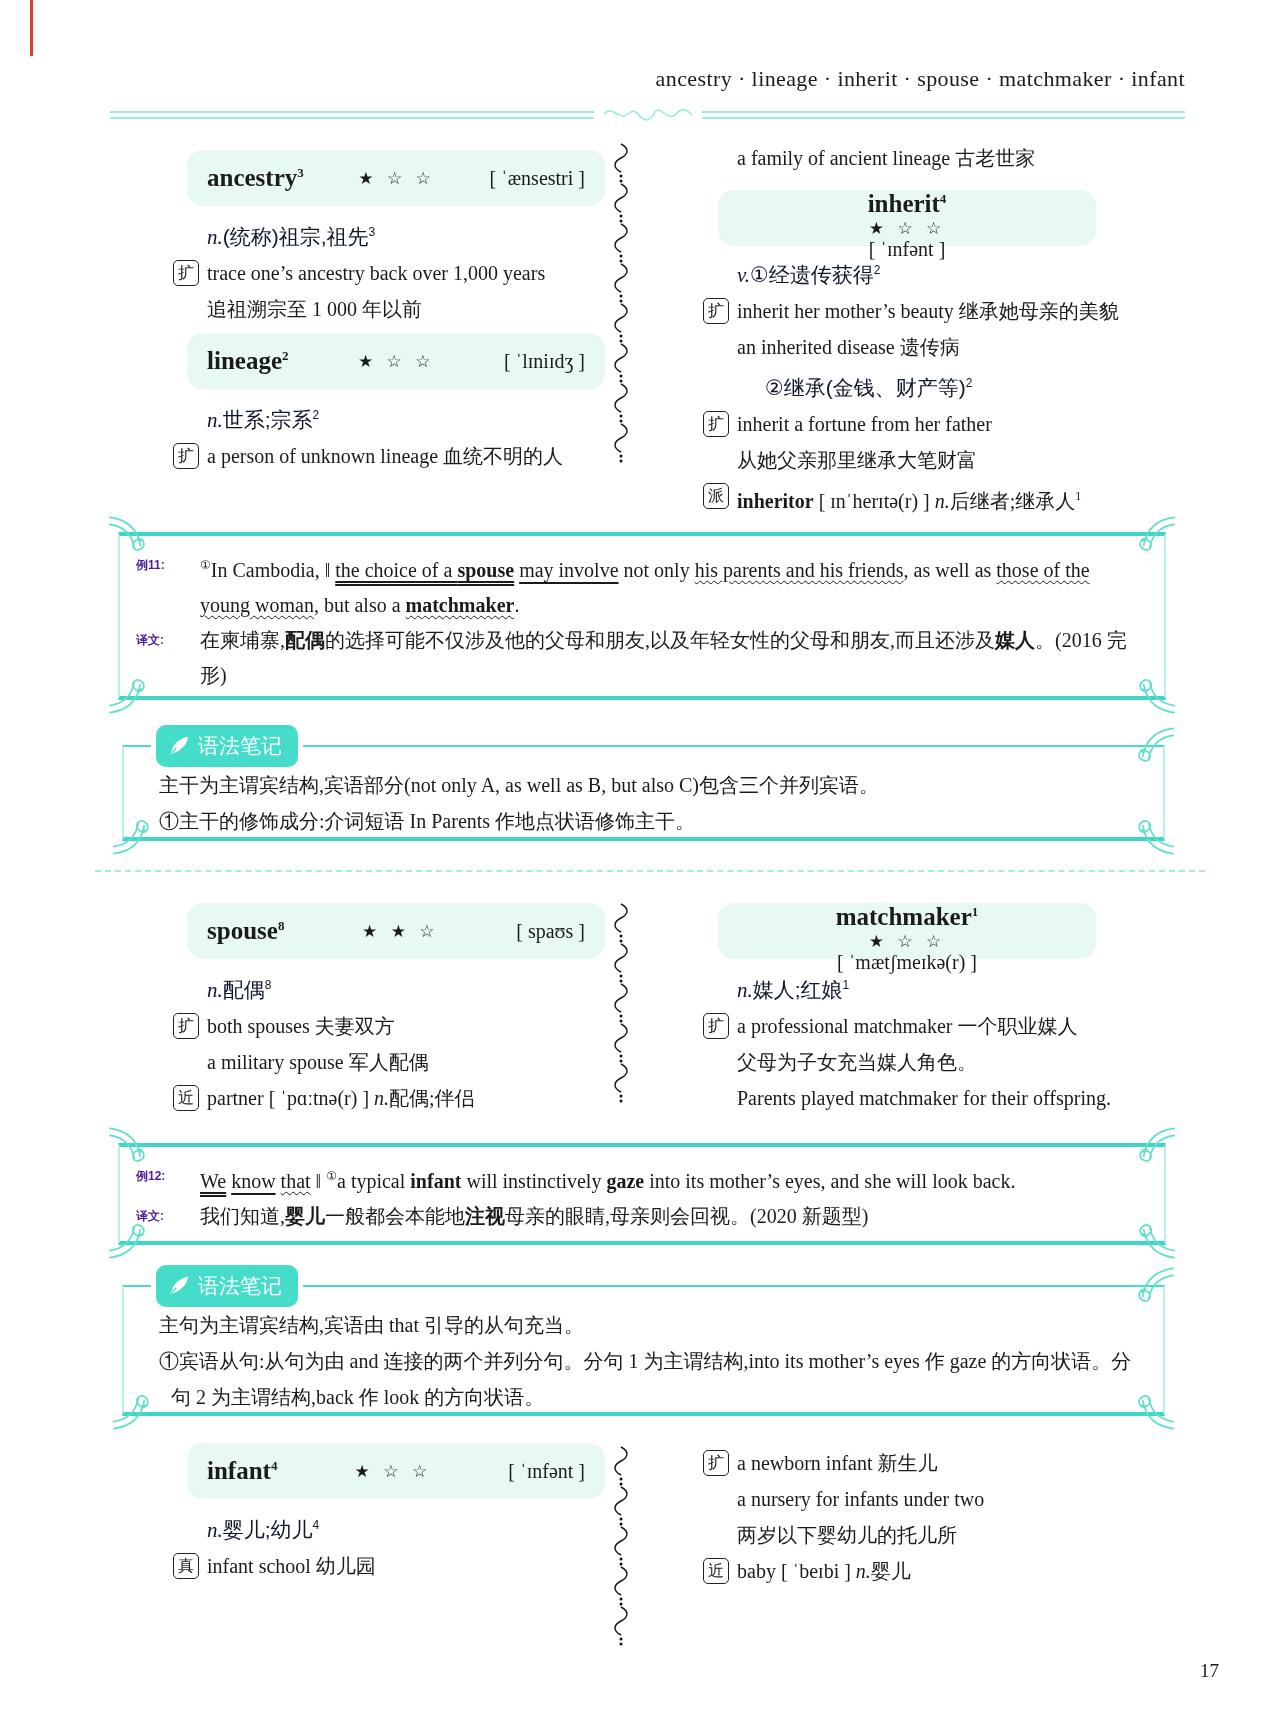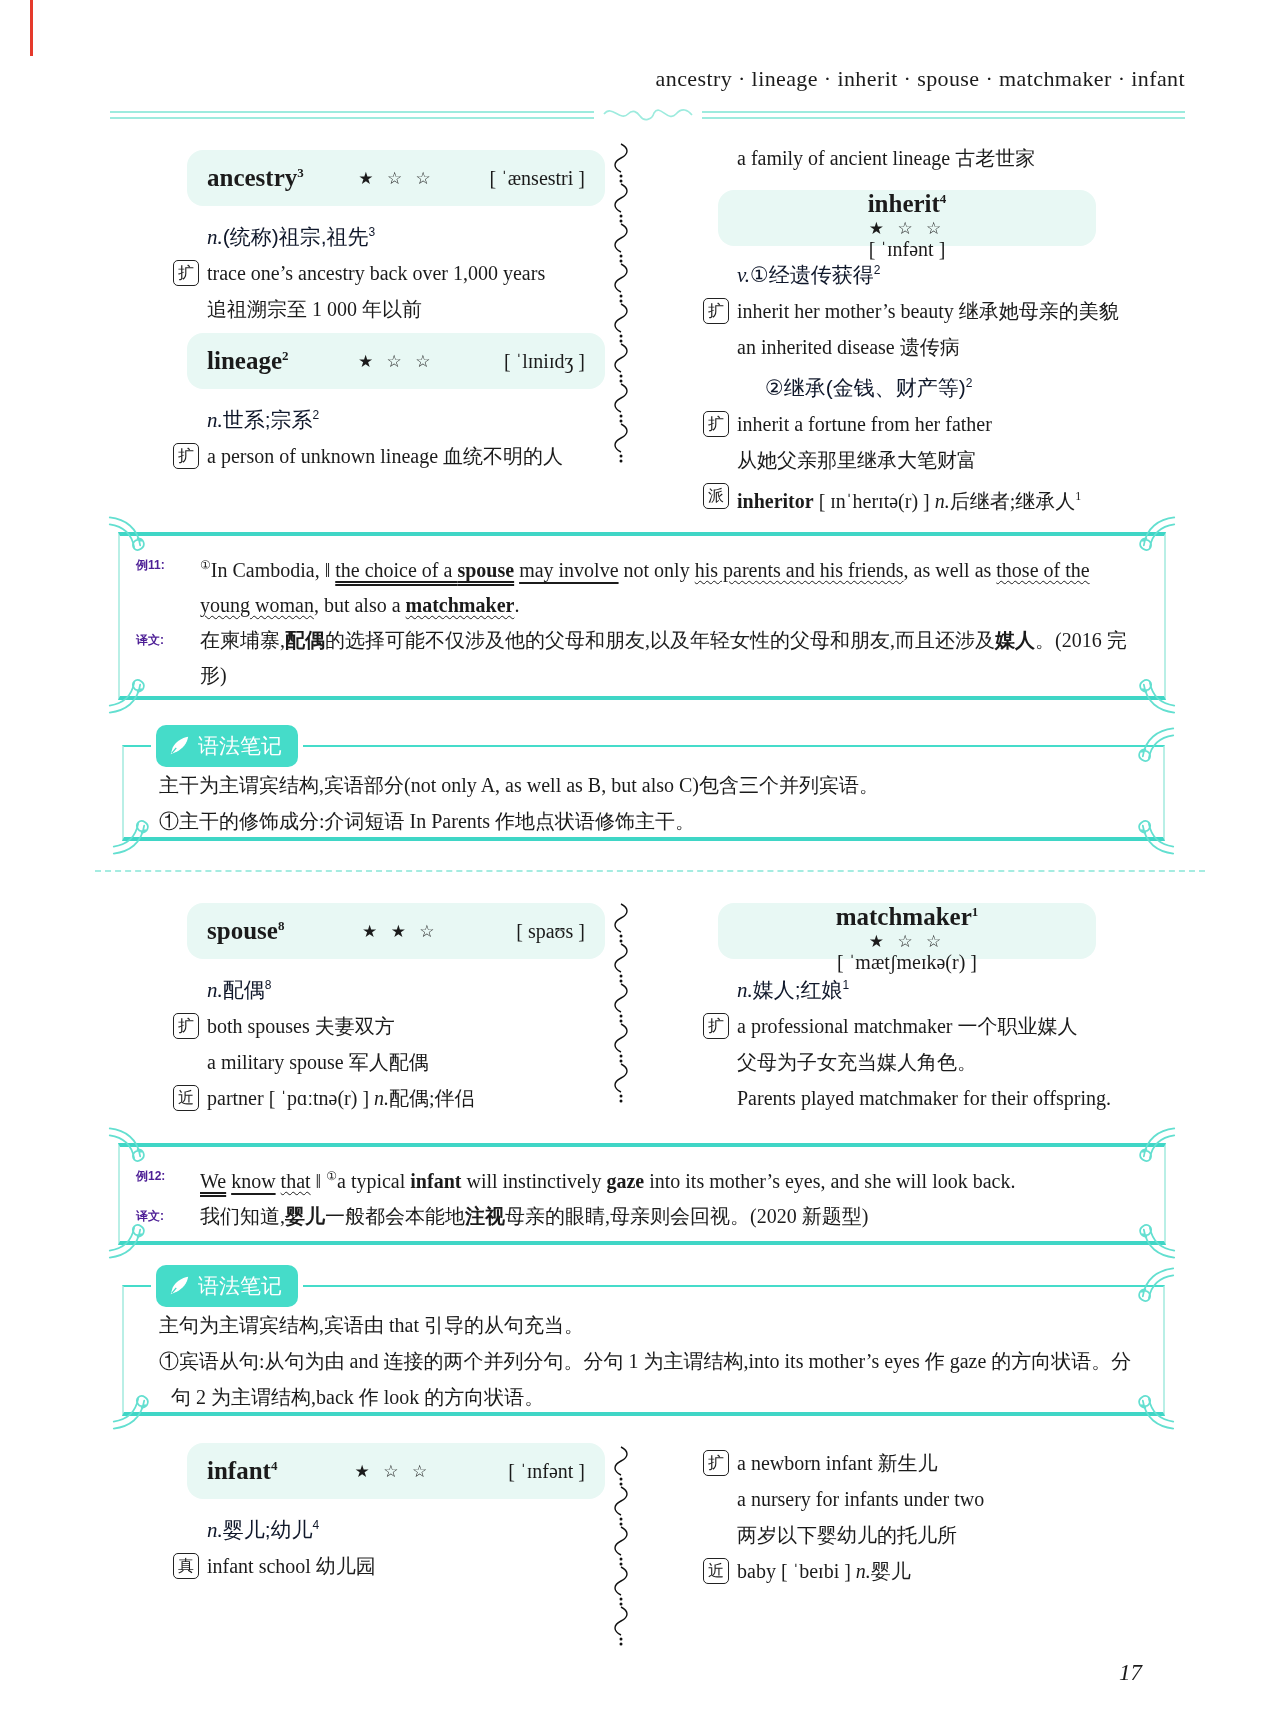--- a/index.html
+++ b/index.html
@@ -78,21 +78,21 @@
 
   
   .orn{position:absolute;width:40px;height:40px;pointer-events:none;}
   .orn.tl{left:-12px;top:-22px;transform:scaleX(-1);}
   .orn.tr{right:-12px;top:-22px;}
   .orn.bl{left:-12px;bottom:-20px;transform:scale(-1,-1);}
   .orn.br{right:-12px;bottom:-20px;transform:scaleY(-1);}
 
   .dashed-divider{position:absolute;top:870px;left:95px;width:1110px;border-top:2px dashed #a5ece1;}
 
-  .page-num{position:absolute;top:1660px;left:1119px;font-size:23px;font-style:italic;}
+  .page-num{position:absolute;top:1660px;left:1200px;font-size:19px;}
 </style>
 </head>
 <body>
 
 <svg width="0" height="0" style="position:absolute">
   <defs>
     <symbol id="flourish" viewBox="0 0 46 46">
       <g stroke="#63dfd0" stroke-width="2" fill="none" stroke-linecap="round">
         <path d="M44,4 C26,6 12,16 9,36"></path>
         <path d="M44,12 C30,14 19,22 16,38"></path>

